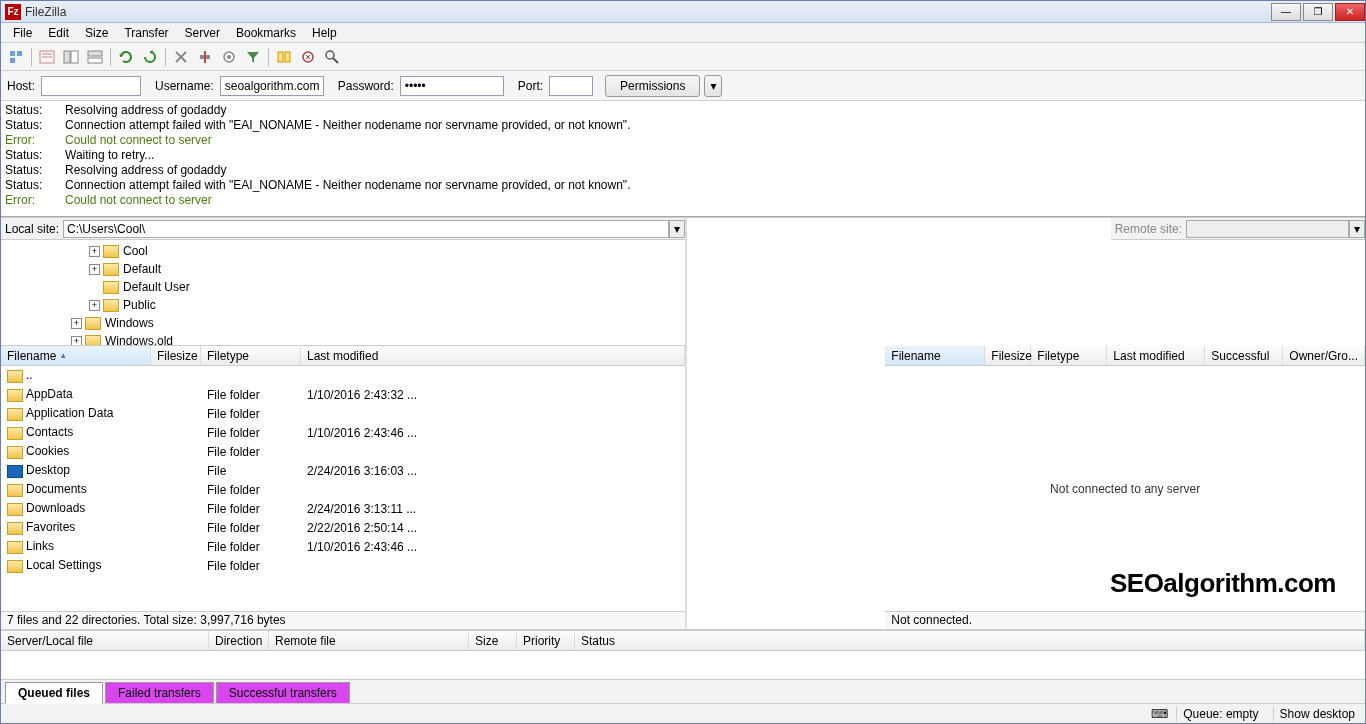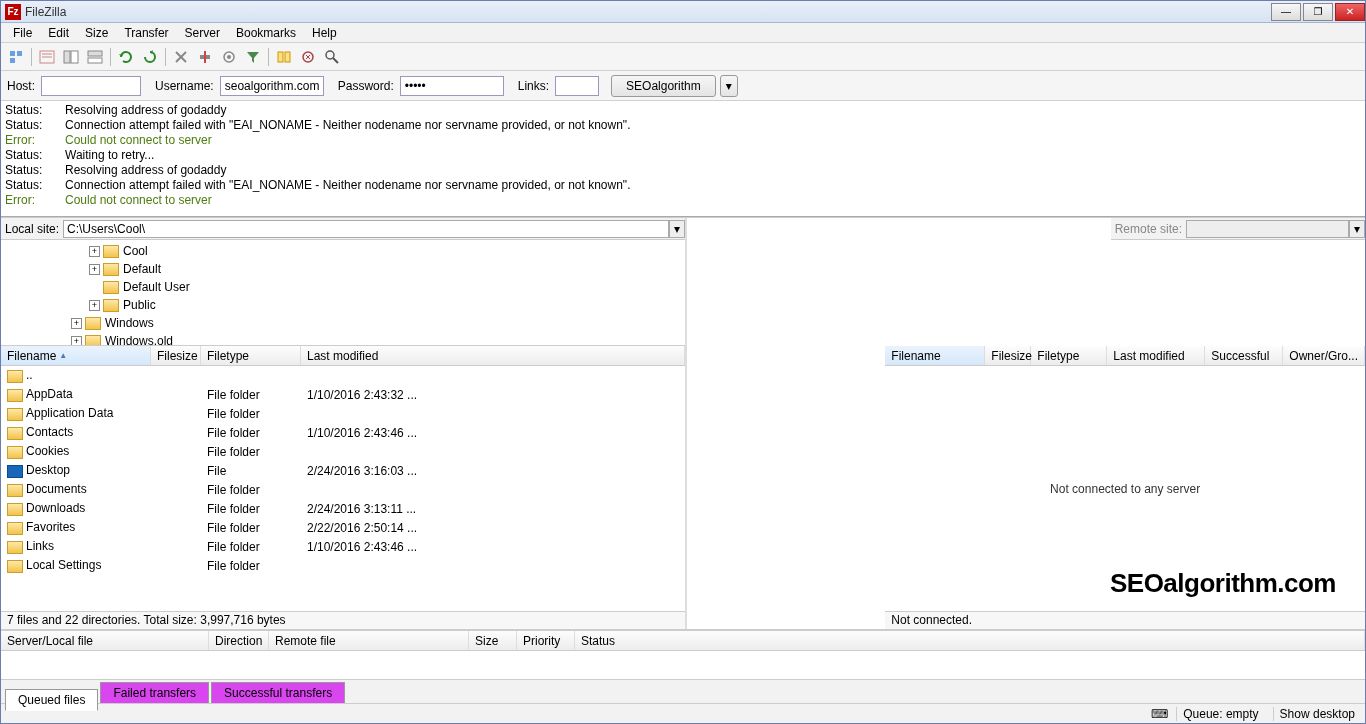--- a/index.html
+++ b/index.html
@@ -73,21 +73,21 @@
 
 .statusline { height: 18px; border-top: 1px solid #ccc; background: #f7f7f7; padding: 1px 6px; }
 
 
 .queue { height: 50px; border-top: 2px solid #ccc; display:flex; flex-direction:column; }
 .queue .colhdr { }
 .queue .body { flex:1; }
 
 .tabsbar { height: 24px; background: #f2f2f2; border-top: 1px solid #ccc; display: flex; align-items: flex-end; padding: 0 4px; }
 .tabsbar .tab { padding: 3px 12px; border: 1px solid #999; border-bottom: none; background: #d946ef; margin-right: 2px; }
-.tabsbar .tab.active { background: #fff; font-weight: normal; border-bottom: 1px solid #fff; position:relative; top:8px; }
+.tabsbar .tab.active { background: #fff; font-weight: bold; border-bottom: 1px solid #fff; position:relative; top:1px; }
 
 
 .statusbar { height: 20px; background: #f2f2f2; border-top: 1px solid #ccc; display: flex; align-items: center; justify-content: flex-end; padding: 0 4px; gap: 8px; }
 .statusbar .cell { border-left: 1px solid #ccc; padding: 0 6px; }
 
 .watermark { position: absolute; right: 30px; top: 568px; font-size: 26px; font-weight: bold; font-family: Arial; color: #000; letter-spacing: -0.5px; pointer-events:none; }
 
 .sort-ind { font-size:8px; color:#4a78b0; }
 </style>
 </head>
@@ -199,23 +199,23 @@
     </div>
 </div>
 
 <div class="quickbar">
   <label>Host:</label>
   <input class="host" value="" style="">
   <label style="margin-left:10px">Username:</label>
   <input class="user" value="seoalgorithm.com" style="">
   <label style="margin-left:10px">Password:</label>
   <input class="pass" value="•••••" style="">
-  <label style="margin-left:10px">Links:</label>
+  <label style="margin-left:10px">Port:</label>
   <input class="port" value="" style="">
-  <button class="qc">SEOalgorithm</button>
+  <button class="qc">Permissions</button>
   <div class="qcd">▾</div>
 </div>
 
 <div class="logpane" id="logpane">
     <div class="row">
       <span class="lbl">Status:</span>
       <span>Resolving address of godaddy</span>
     </div>
     <div class="row">
       <span class="lbl">Status:</span>

